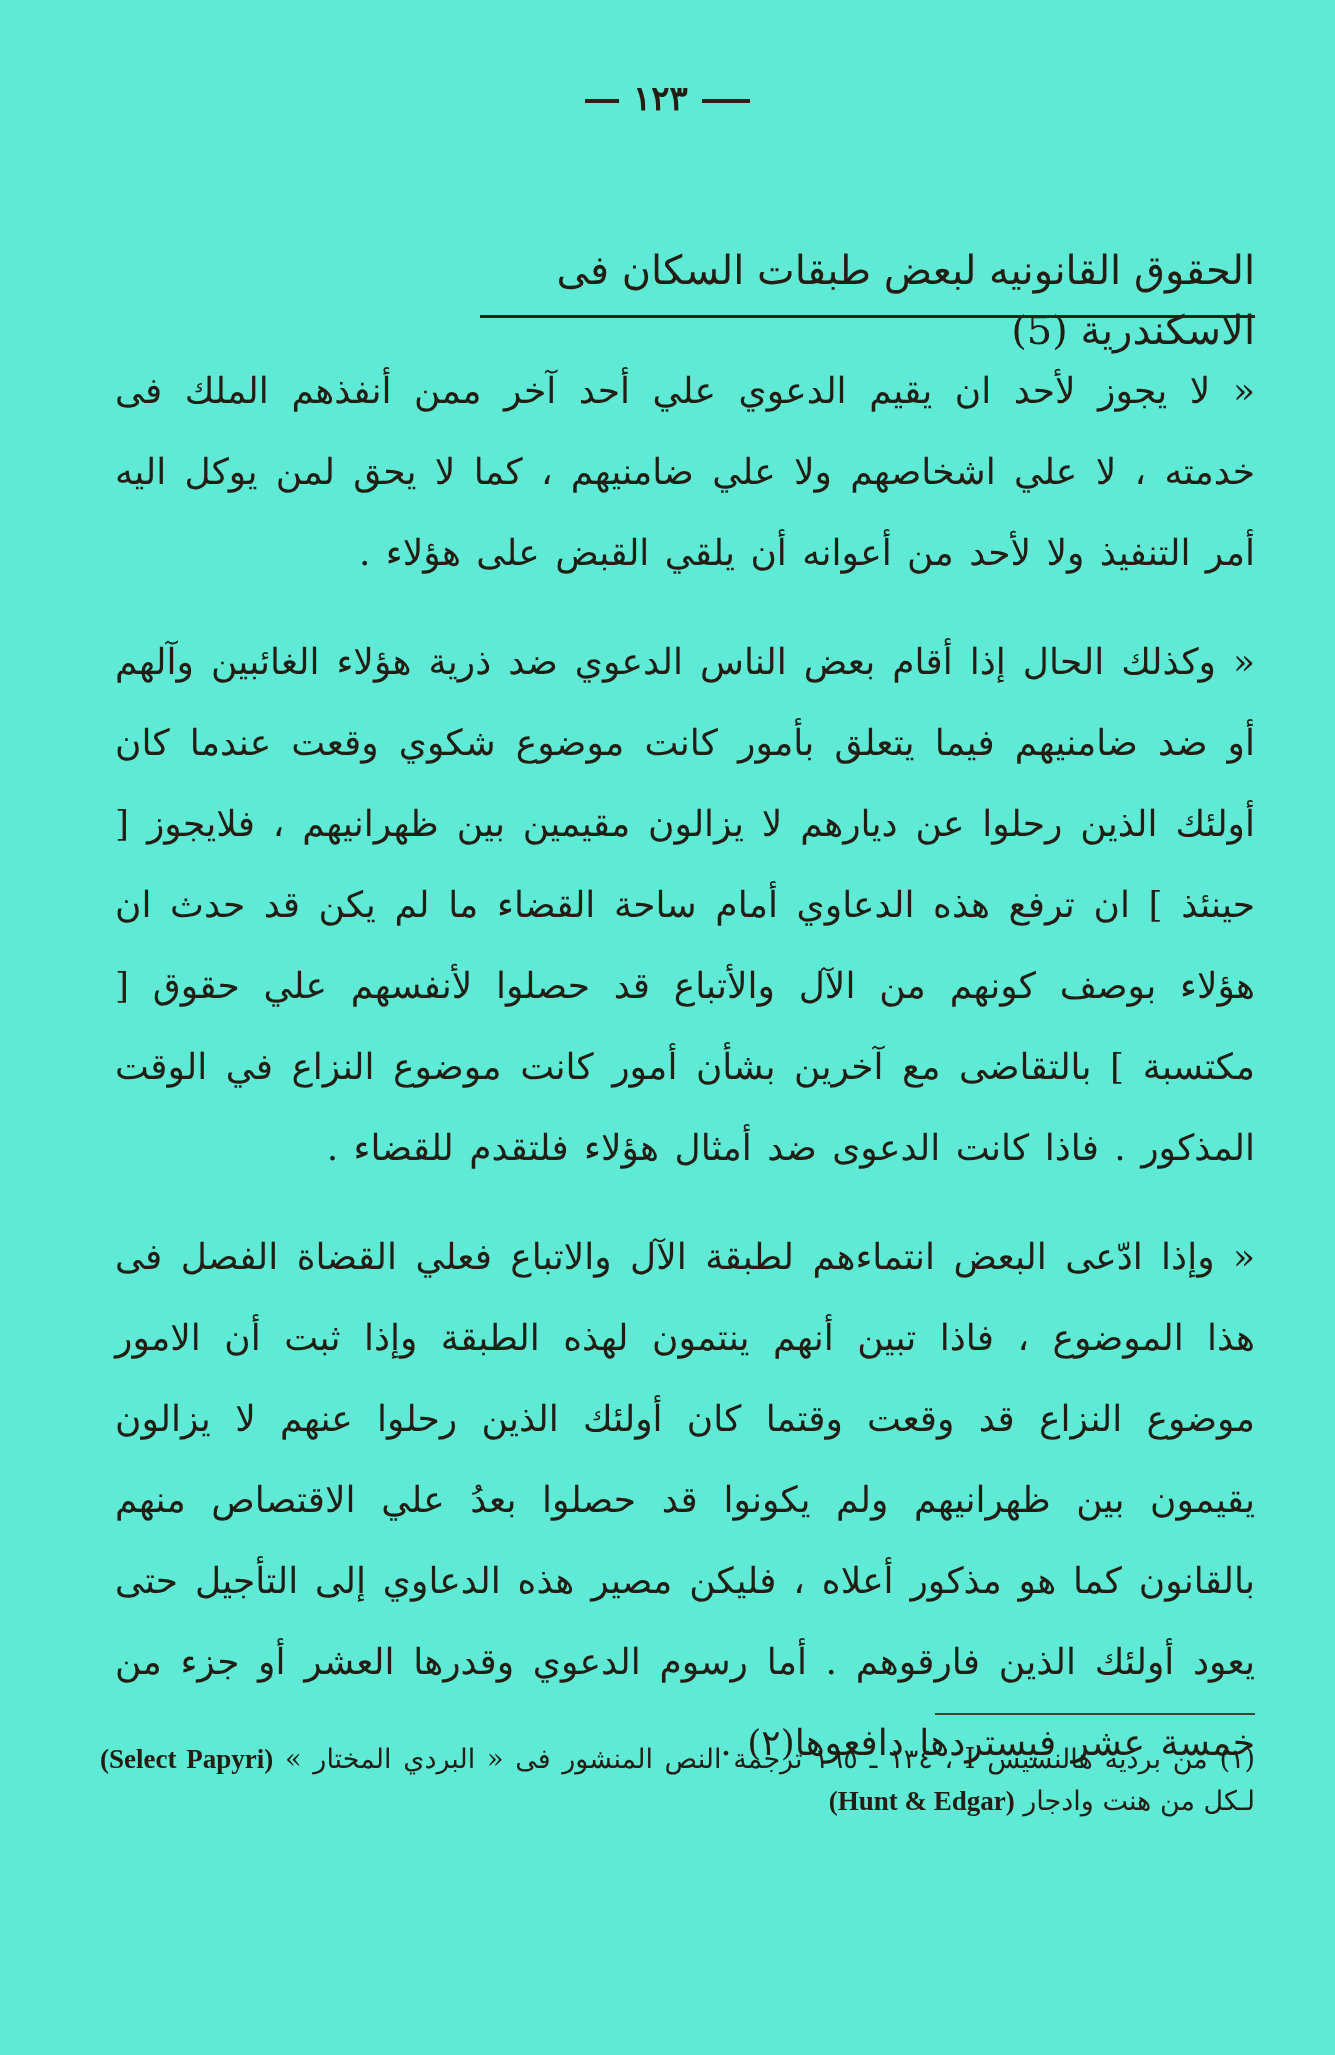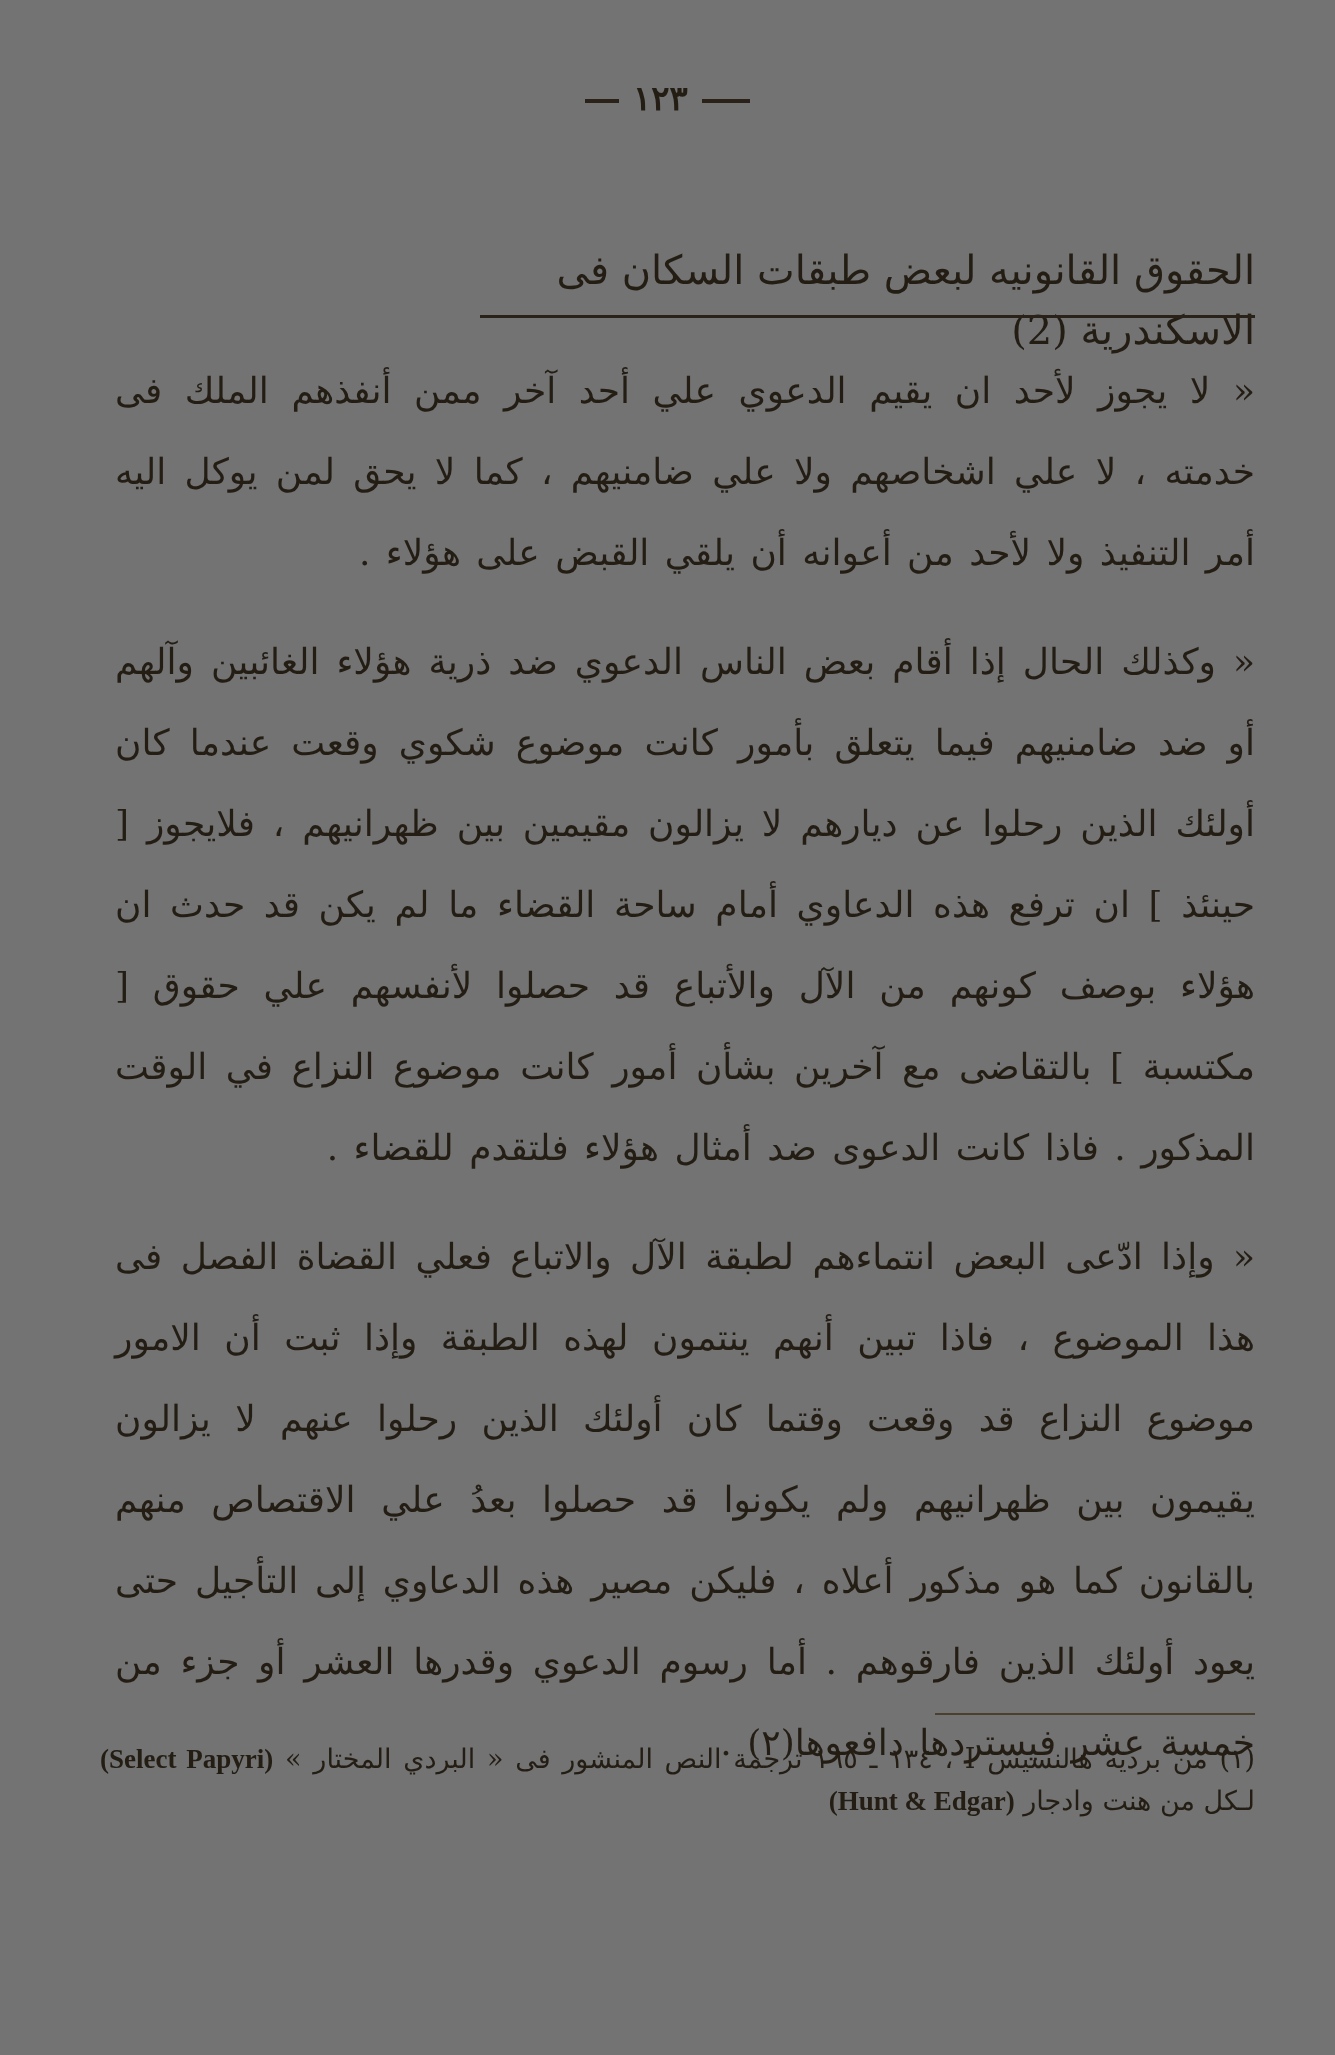--- a/index.html
+++ b/index.html
@@ -4,21 +4,21 @@
 <style>
   html, body { margin: 0; padding: 0; }
   body {
     width: 1335px; height: 2055px;
     background: #ddd0a8;
     background-image: radial-gradient(ellipse at 30% 20%, #e2d6b0 0%, #dacd a4 60%, #d6c99f 100%);
     position: relative; overflow: hidden;
     color: #231d14;
     font-family: "DejaVu Serif", serif;
   }
-  .page { position: absolute; left: 0; top: 0; width: 1335px; height: 2055px; background: #737373; }
+  .page { position: absolute; left: 0; top: 0; width: 1335px; height: 2055px; background: #5eead4; }
   .page-number {
     position: absolute; top: 78px; left: 0; width: 100%;
     text-align: center; font-size: 34px; font-weight: bold; letter-spacing: 4px;
     direction: rtl;
   }
   .page-number .dash { display: inline-block; width: 48px; height: 4px; background: #2a2218; vertical-align: middle; margin: 0 14px; }
   .page-number .dash.short { width: 34px; }
   .title {
     position: absolute; top: 240px; right: 80px; width: 820px;
     direction: rtl; text-align: right;
@@ -45,21 +45,21 @@
 </style>
 </head>
 <body>
 
 <div class="page">
 
   <div class="page-number">
     <span class="dash"></span><span>١٢٣</span><span class="dash short"></span>
   </div>
 
-  <div class="title">الحقوق القانونيه لبعض طبقات السكان فى الاسكندرية (2)</div>
+  <div class="title">الحقوق القانونيه لبعض طبقات السكان فى الاسكندرية (5)</div>
   <div class="title-rule"></div>
 
   <div class="body">
     <div class="para">
         <p>« لا يجوز لأحد ان يقيم الدعوي علي أحد آخر ممن أنفذهم الملك فى خدمته ، لا علي اشخاصهم ولا علي ضامنيهم ، كما لا يحق لمن يوكل اليه أمر التنفيذ ولا لأحد من أعوانه أن يلقي القبض على هؤلاء .</p>
       </div>
     <div class="para">
         <p>« وكذلك الحال إذا أقام بعض الناس الدعوي ضد ذرية هؤلاء الغائبين وآلهم أو ضد ضامنيهم فيما يتعلق بأمور كانت موضوع شكوي وقعت عندما كان أولئك الذين رحلوا عن ديارهم لا يزالون مقيمين بين ظهرانيهم ، فلايجوز [ حينئذ ] ان ترفع هذه الدعاوي أمام ساحة القضاء ما لم يكن قد حدث ان هؤلاء بوصف كونهم من الآل والأتباع قد حصلوا لأنفسهم علي حقوق [ مكتسبة ] بالتقاضى مع آخرين بشأن أمور كانت موضوع النزاع في الوقت المذكور . فاذا كانت الدعوى ضد أمثال هؤلاء فلتقدم للقضاء .</p>
       </div>
     <div class="para">

